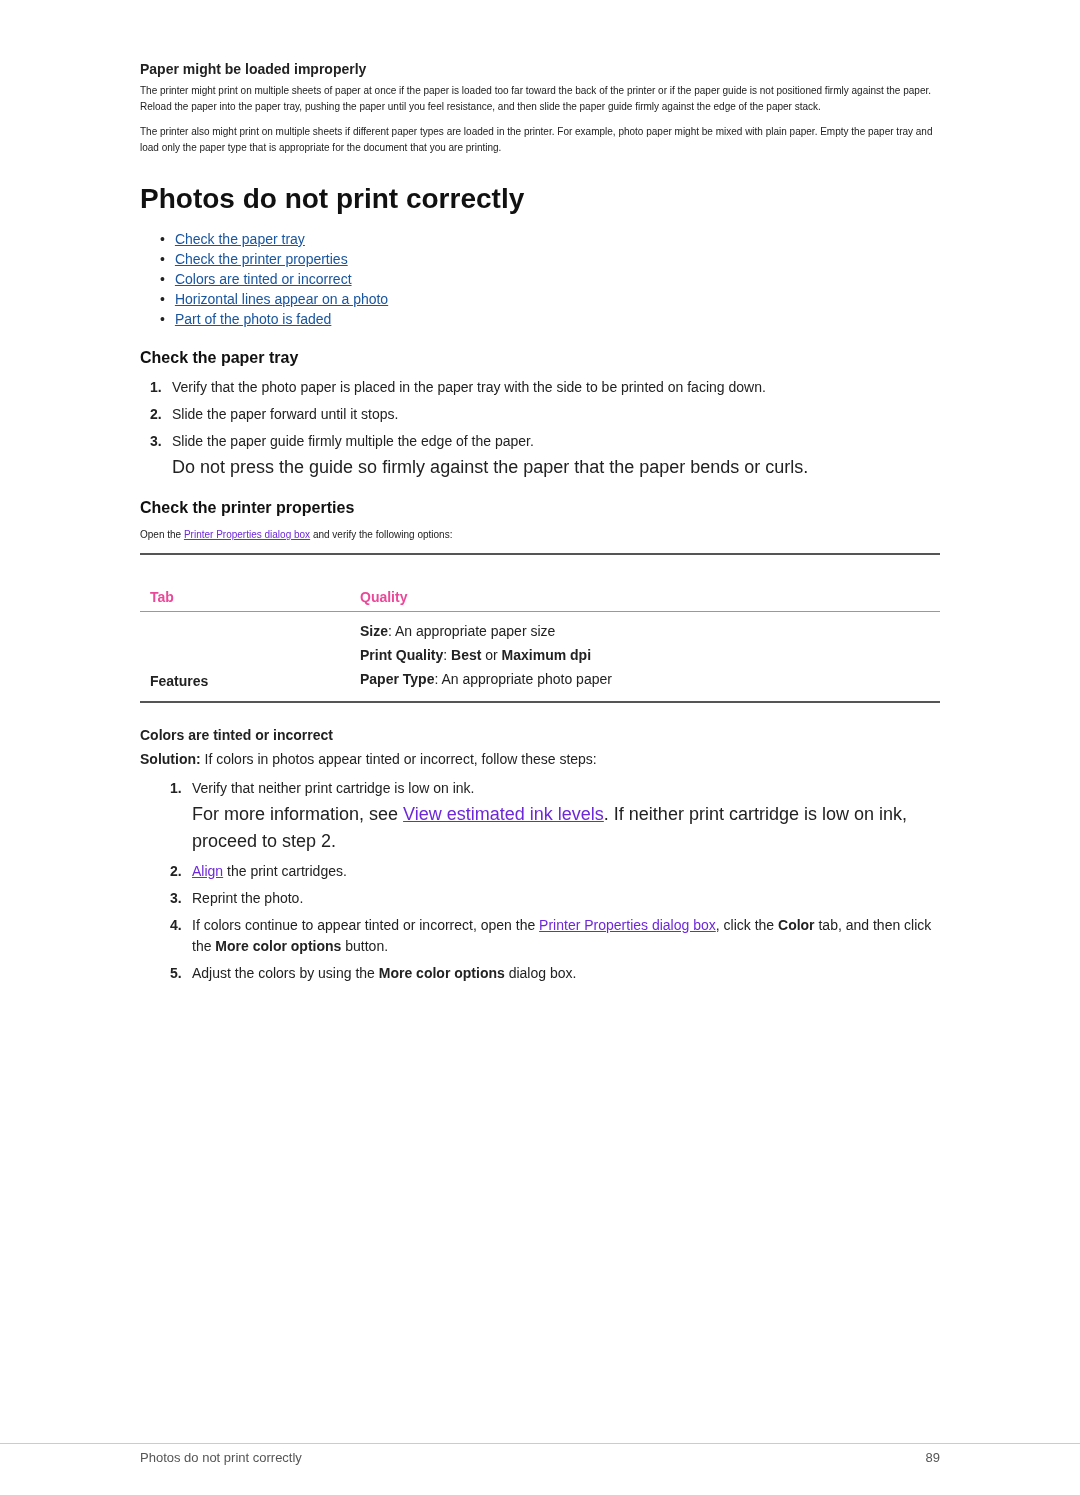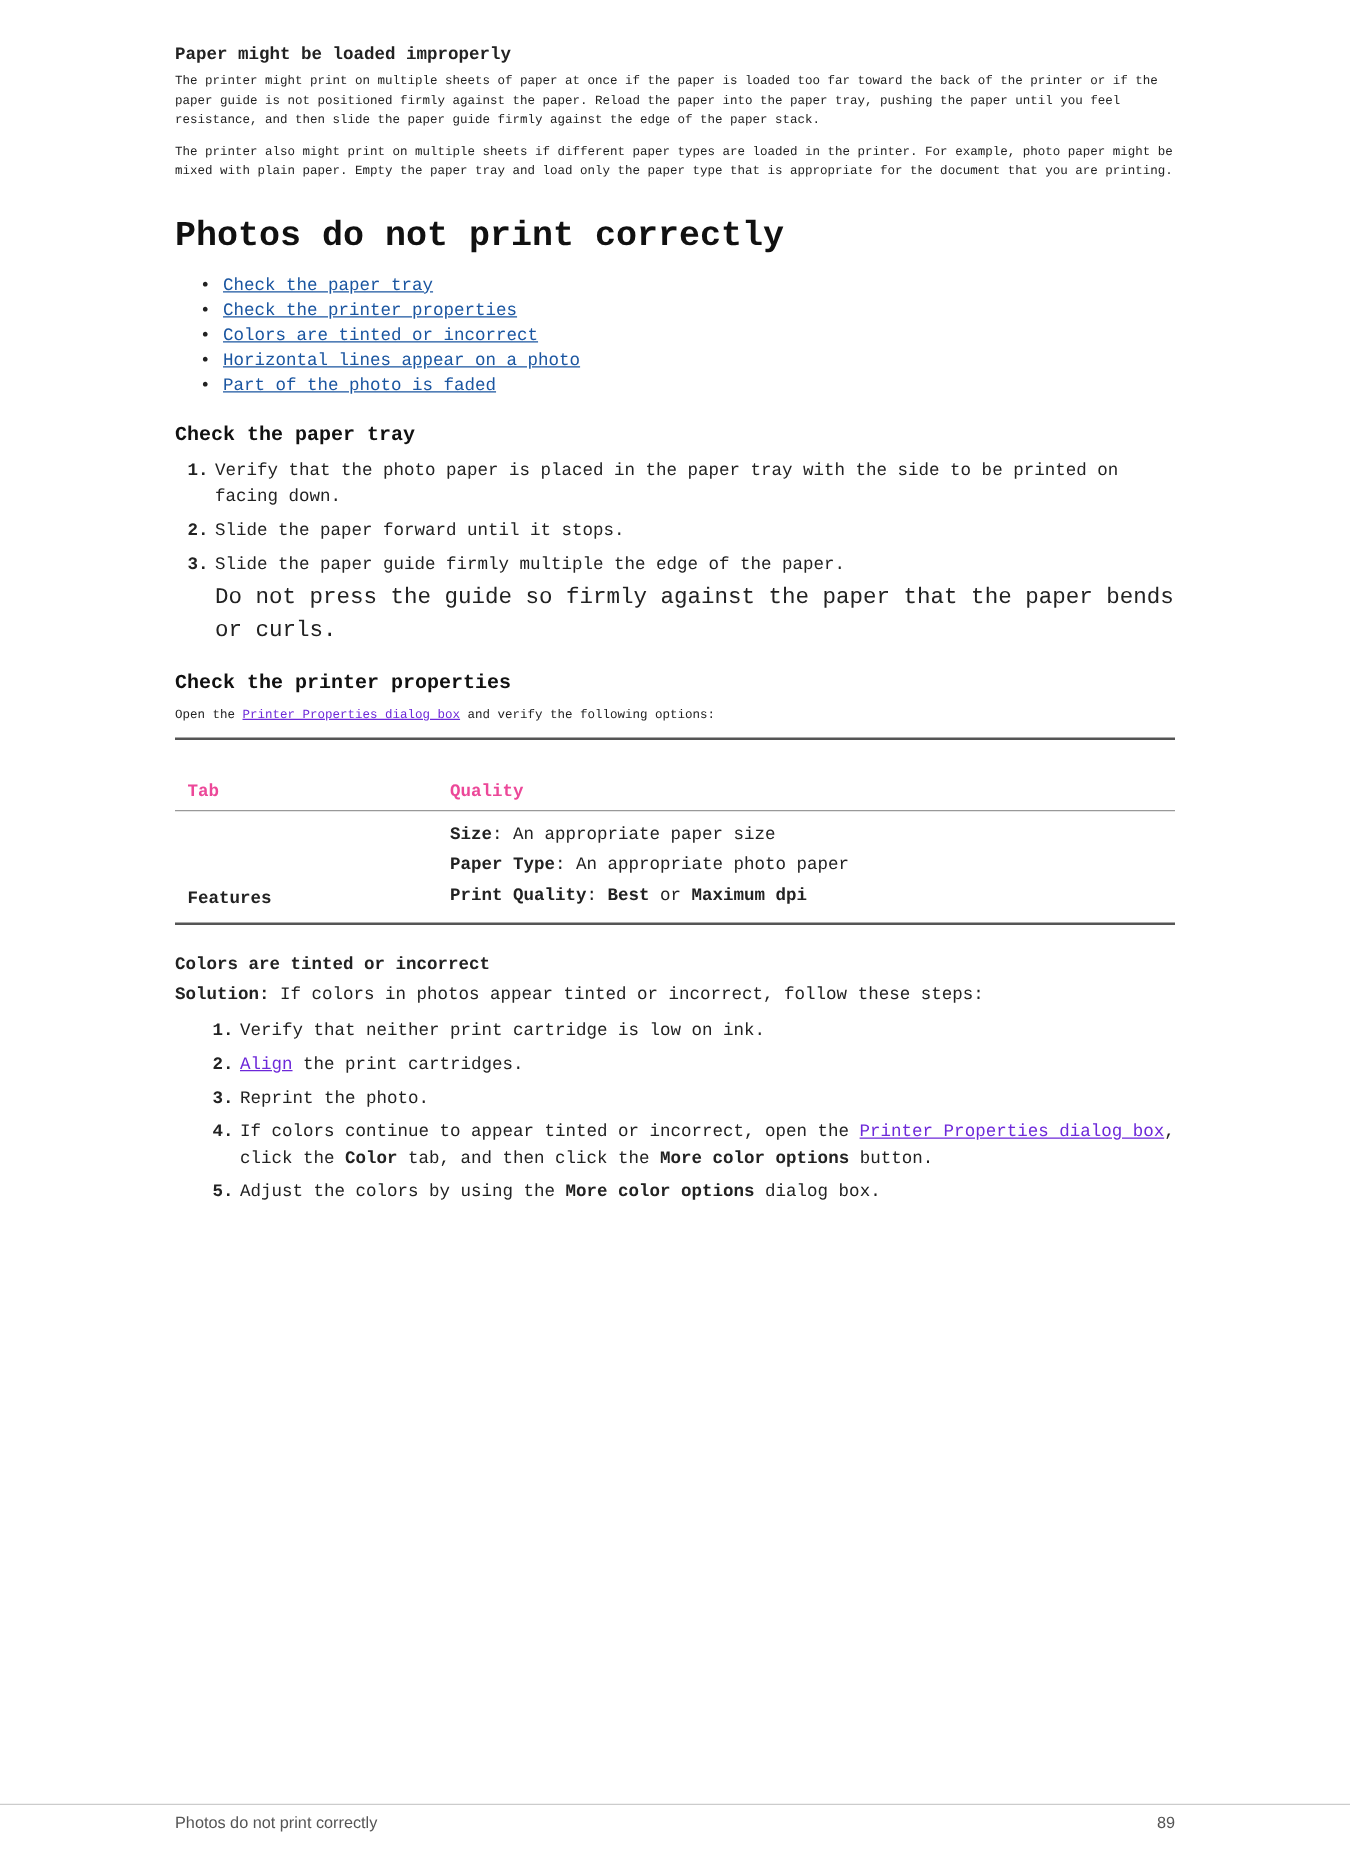--- a/index.html
+++ b/index.html
@@ -6,22 +6,21 @@
     body {
       font-family: Arial, Helvetica, sans-serif;
       font-size: 14px;
       color: #222;
       background: #fff;
       width: 1080px;
       min-height: 1495px;
       position: relative;
     }
     .page {
-      padding: 36px 140px 80px 140px;
-      font-family: Liberation Mono, monospace;
+      padding: 61px 140px 80px 140px;
     }
     .intro-section {
       margin-bottom: 28px;
     }
     .bold-heading {
       font-weight: bold;
       font-size: 14px;
       margin-bottom: 6px;
     }
     .body-text {
@@ -212,41 +211,44 @@
       </div>
       <div class="table-body-row">
         <div class="table-cell col-tab">
           <span class="cell-label">Features</span>
         </div>
         <div class="table-cell col-setting">
           <div class="cell-value">
             <strong>Size</strong><span>: An appropriate paper size</span>
           </div>
           <div class="cell-value">
-            <strong>Paper Type</strong><span>: An appropriate photo paper</span>
+            <strong>Print Quality</strong><span>: <strong>Best</strong><span> or </span><strong>Maximum dpi</strong></span>
           </div>
           <div class="cell-value">
-            <strong>Print Quality</strong><span>: <strong>Best</strong><span> or </span><strong>Maximum dpi</strong></span>
+            <strong>Paper Type</strong><span>: An appropriate photo paper</span>
           </div>
         </div>
       </div>
     </div>
   </div>
 
   <div id="colors-tinted">
     <p class="colors-section-title">Colors are tinted or incorrect</p>
     <p class="solution-text">
       <span class="solution-label">Solution:</span><span>   If colors in photos appear tinted or incorrect, follow these steps:</span>
     </p>
     <ol class="ordered-list indent-block">
 
       <li>
         <span class="num">1.</span>
         <span class="text-block">
           <span>Verify that neither print cartridge is low on ink.</span>
+          <span class="sub-text">
+            <span>For more information, see </span><a href="#">View estimated ink levels</a><span>. If neither print cartridge is low on ink, proceed to step 2.</span>
+          </span>
         </span>
       </li>
 
       <li>
         <span class="num">2.</span>
         <span class="text-block">
           <a href="#">Align</a><span> the print cartridges.</span>
         </span>
       </li>
 

